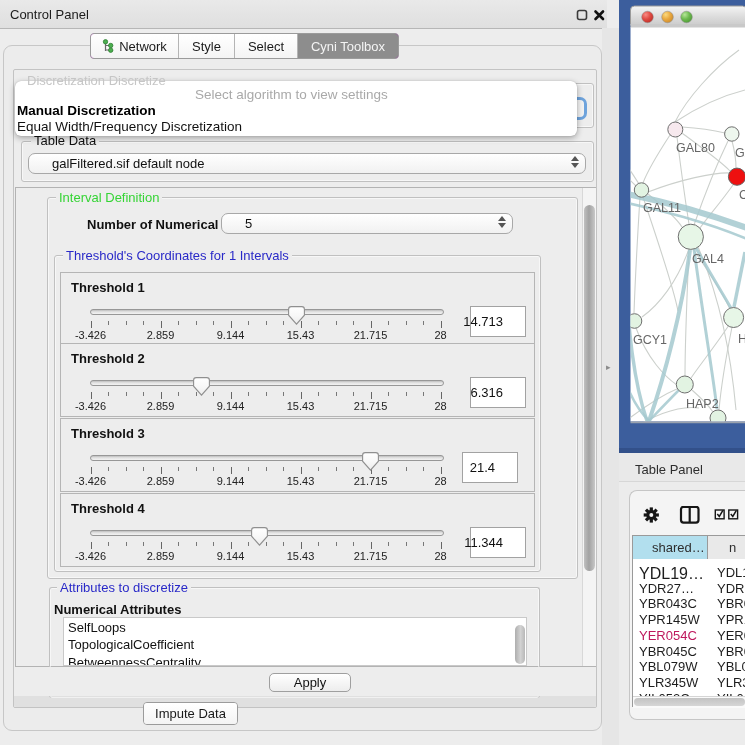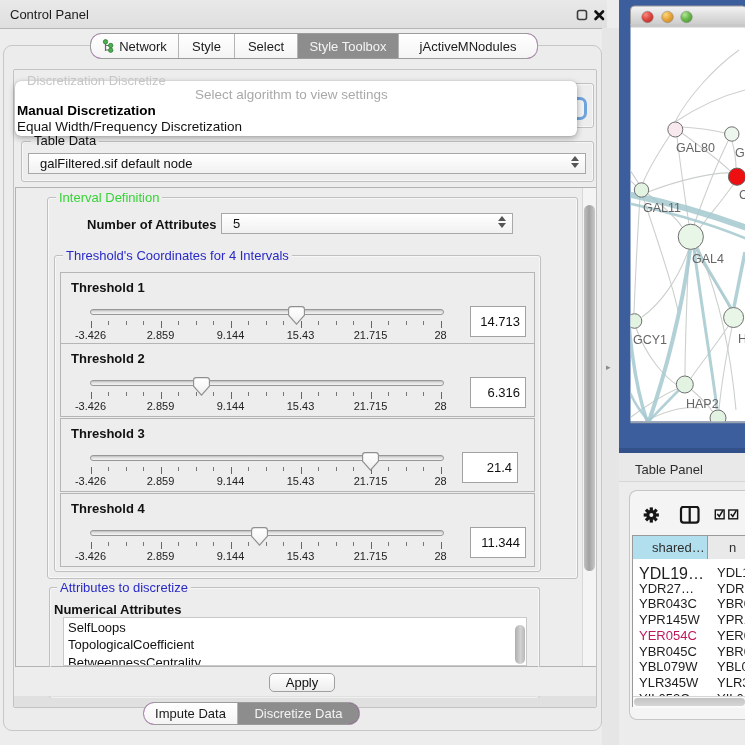--- a/index.html
+++ b/index.html
@@ -1,33 +1,33 @@
 <!DOCTYPE html>
 <html><head>
 <meta charset="utf-8">
 <style>
 html,body{margin:0;padding:0}
 #root{position:relative;width:745px;height:745px;overflow:hidden;
  font-family:"Liberation Sans",sans-serif;background:#ededed;}
 .abs{position:absolute}
 .gb{position:absolute;border:1px solid #c0c0c0;border-radius:3px;box-shadow:inset 0 0 0 1px rgba(255,255,255,.55)}
 .gl{position:absolute;font-size:13px;line-height:13px;background:#ededed;padding:0 3px}
-.combo{position:absolute;background:linear-gradient(#ffffff,#f1f1f1);border:1px solid #a8a8a8;border-radius:0;font-size:13px;color:#111;display:flex;align-items:center;padding-left:11px;box-sizing:border-box}
+.combo{position:absolute;background:linear-gradient(#ffffff,#f1f1f1);border:1px solid #a8a8a8;border-radius:7px;font-size:13px;color:#111;display:flex;align-items:center;padding-left:23px;box-sizing:border-box}
 .spin{position:absolute;width:9px}
 .spin .u{width:0;height:0;border-left:4px solid transparent;border-right:4px solid transparent;border-bottom:5px solid #555;margin-bottom:2px}
 .spin .d{width:0;height:0;border-left:4px solid transparent;border-right:4px solid transparent;border-top:5px solid #555}
-.vfield{position:absolute;background:#fff;border:1px solid #a2a2a2;font-size:13px;color:#111;display:flex;align-items:center;justify-content:flex-end;padding-right:5px;box-sizing:border-box}
+.vfield{position:absolute;background:#fff;border:1px solid #a2a2a2;font-size:13px;color:#111;display:flex;align-items:center;justify-content:flex-end;padding-right:22px;box-sizing:border-box}
 .tbox{position:absolute;border:1px solid #b5b5b5;background:#ededed}
 .btitle{position:absolute;font-size:13px;font-weight:bold;color:#111}
 .track{position:absolute;height:4px;border:1px solid #979797;border-radius:3px;background:linear-gradient(#bdbdbd,#e3e3e3 45%,#f2f2f2)}
 .minor{position:absolute;height:4px;background-image:repeating-linear-gradient(90deg,#777 0,#777 1px,transparent 1px,transparent 17.5px)}
 .major{position:absolute;height:7px;background-image:repeating-linear-gradient(90deg,#666 0,#666 1px,transparent 1px,transparent 70px)}
 .tlab{position:absolute;font-size:11px;color:#222;width:60px;text-align:center}
 .thumb{position:absolute;width:17px;height:19px}
-.seg{position:absolute;display:flex;border:1px solid #9b9b9b;border-radius:11px;background:#a21caf;overflow:hidden;font-size:13px;color:#1a1a1a}
+.seg{position:absolute;display:flex;border:1px solid #9b9b9b;border-radius:4px;background:#a21caf;overflow:hidden;font-size:13px;color:#1a1a1a}
 .seg .s{display:flex;align-items:center;justify-content:center;border-right:1px solid #b4b4b4;background:linear-gradient(#ffffff,#f4f4f4);white-space:nowrap}
 .seg .s:last-child{border-right:none}
 .seg .sel{background:#8d8d8d;color:#f4f4f4}
 .txt{position:absolute;white-space:nowrap}
 </style>
 </head>
 <body>
 <div id="root">
 
 <div class="abs" style="left:0;top:0;width:607px;height:28px;background:linear-gradient(#e9e9e9,#dfdfdf);border-bottom:1px solid #b6b6b6"></div>
@@ -55,29 +55,29 @@
       <div class="d"></div>
     </div>
 
 <div class="abs" style="left:15px;top:187px;width:581px;height:480px;border:1px solid #b3b3b3;box-sizing:border-box;background:#ededed"></div>
 
 <div class="abs" style="left:582px;top:188px;width:13px;height:478px;background:#f4f4f4;border-left:1px solid #d8d8d8"></div>
 <div class="abs" style="left:583.5px;top:205px;width:11px;height:366px;background:linear-gradient(90deg,#c0c0c0,#a2a2a2 45%,#c8c8c8);border-radius:6px"></div>
 
 <div class="gb" style="left:47px;top:197px;width:529px;height:380px"></div>
 <div class="gl" style="left:56px;top:191px;color:#35d435">Interval Definition</div>
-<div class="btitle" style="left:87px;top:217px">Number of Attributes</div>
+<div class="btitle" style="left:87px;top:217px">Number of Numerical</div>
 <div class="combo" style="left:221px;top:213px;width:292px;height:21px">5</div>
 <div class="spin" style="left:498px;top:216px">
       <div class="u"></div>
       <div class="d"></div>
     </div>
 
 <div class="gb" style="left:54px;top:255px;width:485px;height:315px"></div>
-<div class="gl" style="left:63px;top:249px;color:#2929c8">Threshold's Coordinates for 4 Intervals</div>
+<div class="gl" style="left:63px;top:249px;color:#2929c8">Threshold's Coordinates for 1 Intervals</div>
 
 <div class="tbox" style="left:60px;top:272px;width:473px;height:72px">
 <div class="btitle" style="left:10px;top:7px">Threshold 1</div>
 <div class="track" style="left:29px;top:36px;width:352px"></div>
 <div class="minor" style="left:29.5px;top:48px;width:352px"></div>
 <div class="major" style="left:29.5px;top:48px;width:352px"></div>
 <div class="tlab" style="left:-0.5px;top:56px">-3.426</div>
 <div class="tlab" style="left:69.5px;top:56px">2.859</div>
 <div class="tlab" style="left:139.5px;top:56px">9.144</div>
 <div class="tlab" style="left:209.5px;top:56px">15.43</div>
@@ -168,40 +168,38 @@
 <div class="gb" style="left:49px;top:587px;width:489px;height:110px;border-bottom:none"></div>
 <div class="gl" style="left:57px;top:581px;color:#2929c8">Attributes to discretize</div>
 <div class="btitle" style="left:54px;top:602px">Numerical Attributes</div>
 <div class="abs" style="left:63px;top:617px;width:464px;height:49px;background:#fff;border:1px solid #c9c9c9;box-sizing:border-box;overflow:hidden">
  <div style="font-size:13px;color:#111;margin:1px 0 0 4px;line-height:17.3px">SelfLoops<br>TopologicalCoefficient<br>BetweennessCentrality<br></div>
 </div>
 <div class="abs" style="left:515px;top:625px;width:9.5px;height:39px;background:linear-gradient(90deg,#aeaeae,#d2d2d2 55%,#b8b8b8);border-radius:5px"></div>
 
 <div class="abs" style="left:16px;top:667px;width:579px;height:29px;background:#ededed"></div>
 
-<div class="abs" style="left:269px;top:673px;width:66px;height:19px;background:linear-gradient(#ffffff,#ededed);border:1px solid #9f9f9f;border-radius:5px;box-sizing:border-box;display:flex;align-items:center;justify-content:center;font-size:13px;color:#111">Apply</div>
+<div class="abs" style="left:269px;top:673px;width:82px;height:19px;background:linear-gradient(#ffffff,#ededed);border:1px solid #9f9f9f;border-radius:5px;box-sizing:border-box;display:flex;align-items:center;justify-content:center;font-size:13px;color:#111">Apply</div>
 
 <div class="seg" style="left:90px;top:33px;height:24px">
  <div class="s" style="width:87px">
   <svg width="13" height="15" viewBox="0 0 13 15" style="margin-right:4px">
    <path d="M3.5 3 V12 M3.5 6.5 H8 M3.5 11 H8" stroke="#6b6b6b" stroke-width="1.2" fill="none"></path>
    <circle cx="3.5" cy="2.8" r="2.2" fill="#4caf50" stroke="#2e7d32" stroke-width="0.8"></circle>
    <circle cx="8.7" cy="6.5" r="2.2" fill="#4caf50" stroke="#2e7d32" stroke-width="0.8"></circle>
    <circle cx="8.7" cy="11.2" r="2.2" fill="#4caf50" stroke="#2e7d32" stroke-width="0.8"></circle>
   </svg>
   Network</div>
  <div class="s" style="width:55px">Style</div>
  <div class="s" style="width:62px">Select</div>
- <div class="s sel" style="width:100px">Style Toolbox</div>
- <div class="s" style="width:138px">jActiveMNodules</div>
+ <div class="s sel" style="width:100px">Cyni Toolbox</div>
 </div>
 
 <div class="seg" style="left:143px;top:702px;height:21px">
  <div class="s" style="width:93px">Impute Data</div>
- <div class="s sel" style="width:121px">Discretize Data</div>
 </div>
 
 <div class="abs" style="left:15px;top:81px;width:562px;height:55px;background:#fff;border-radius:6px;box-shadow:0 2px 6px rgba(0,0,0,.32),0 0 1px rgba(0,0,0,.25)"></div>
 <div class="txt" style="left:27px;top:73px;font-size:13px;color:#c6c6c6">Discretization Discretize</div>
 <div class="txt" style="left:195px;top:87px;font-size:13.5px;color:#a9a9a9">Select algorithm to view settings</div>
 <div class="txt" style="left:17px;top:103px;font-size:13.5px;font-weight:bold;color:#000">Manual Discretization</div>
 <div class="txt" style="left:17px;top:119px;font-size:13.5px;color:#111">Equal Width/Frequency Discretization</div>
 
 <div class="abs" style="left:602px;top:28px;width:17px;height:717px;background:#e6e6e6"></div>
 <div class="txt" style="left:606px;top:362px;font-size:9px;color:#8a8a8a">▸</div>

